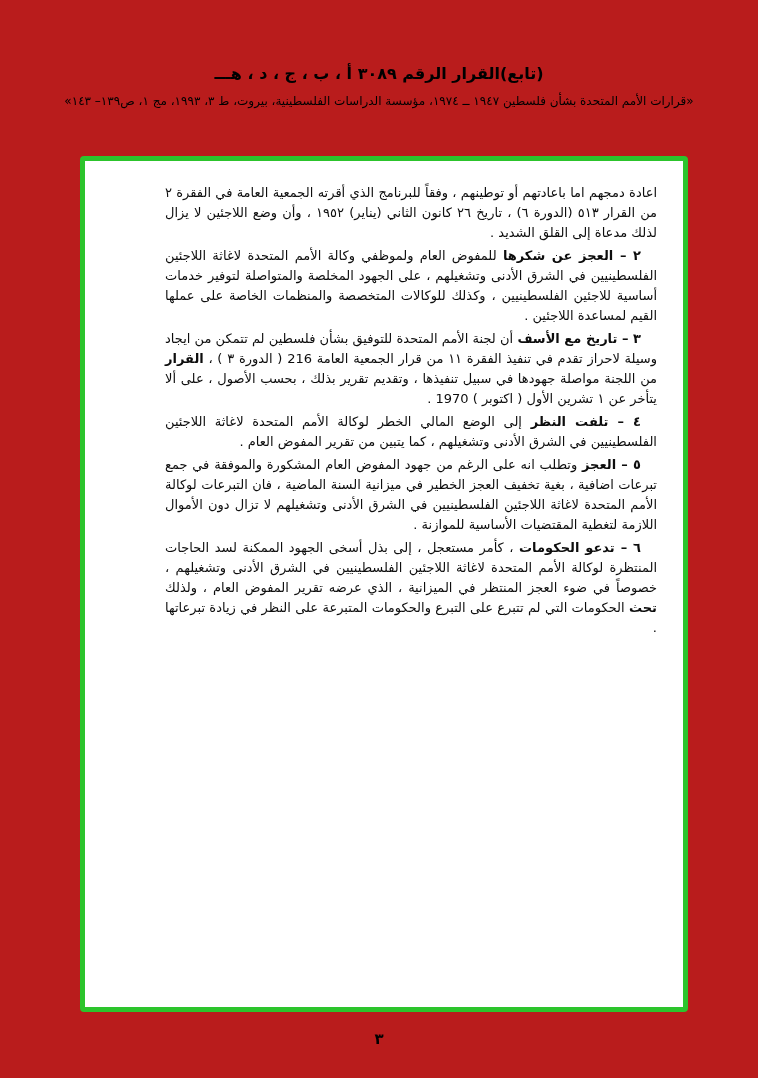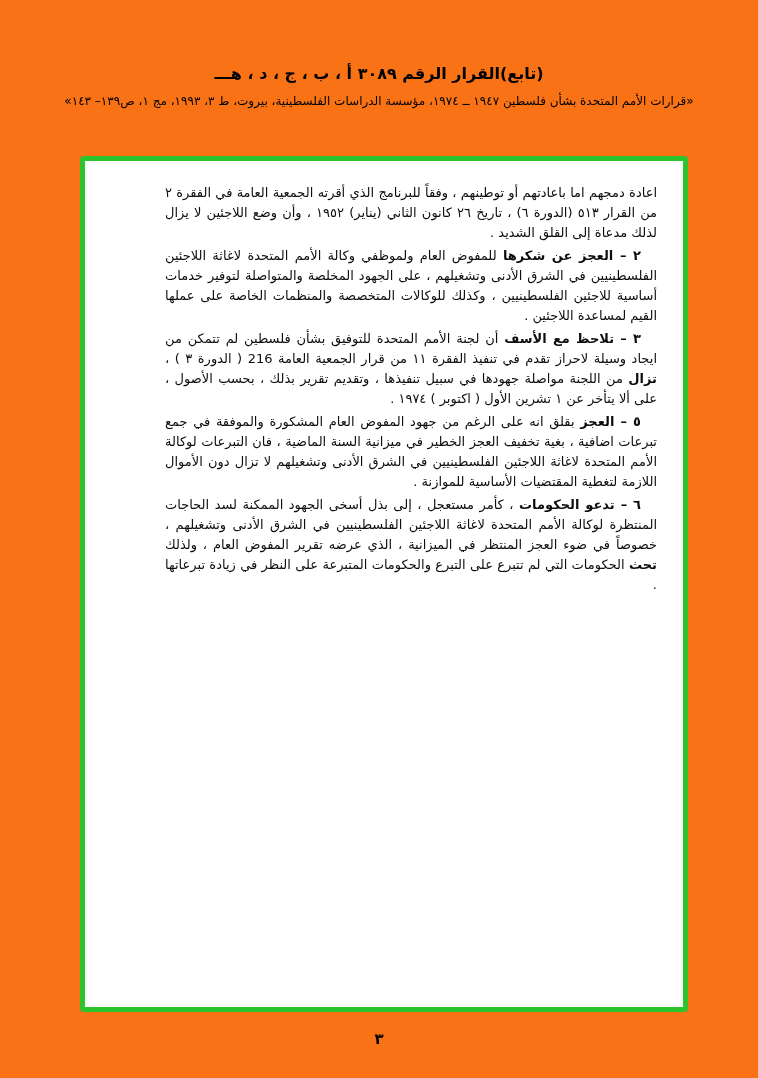--- a/index.html
+++ b/index.html
@@ -4,21 +4,21 @@
 <style>
   html, body {
     margin: 0;
     padding: 0;
     background: #ffffff;
   }
   .page {
     position: relative;
     width: 758px;
     height: 1078px;
-    background: #f97316;
+    background: #b91c1c;
     font-family: "DejaVu Sans", sans-serif;
     color: #111111;
     overflow: hidden;
   }
   .doc-header {
     position: absolute;
     top: 64px;
     left: 0;
     width: 100%;
     text-align: center;
@@ -95,26 +95,29 @@
 
       <p class="para">
         <span>اعادة دمجهم اما باعادتهم أو توطينهم ، وفقاً للبرنامج الذي أقرته الجمعية العامة في الفقرة ٢ من القرار ٥١٣ (الدورة ٦) ، تاريخ ٢٦ كانون الثاني (يناير) ١٩٥٢ ، وأن وضع اللاجئين لا يزال لذلك مدعاة إلى القلق الشديد .</span>
       </p>
 
       <p class="para indent">
         <span class="bold">٢ – </span><span class="bold">العجز عن شكرها</span><span> للمفوض العام ولموظفي وكالة الأمم المتحدة لاغاثة اللاجئين الفلسطينيين في الشرق الأدنى وتشغيلهم ، على الجهود المخلصة والمتواصلة لتوفير خدمات أساسية للاجئين الفلسطينيين ، وكذلك للوكالات المتخصصة والمنظمات الخاصة على عملها القيم لمساعدة اللاجئين .</span>
       </p>
 
       <p class="para indent">
-        <span class="bold">٣ – </span><span class="bold">تلاحظ مع الأسف</span><span> أن لجنة الأمم المتحدة للتوفيق بشأن فلسطين لم تتمكن من ايجاد وسيلة لاحراز تقدم في تنفيذ الفقرة ١١ من قرار الجمعية العامة 216 ( الدورة ٣ ) ، </span><span class="bold">تزال</span><span> من اللجنة مواصلة جهودها في سبيل تنفيذها ، وتقديم تقرير بذلك ، بحسب الأصول ، على ألا يتأخر عن ١ تشرين الأول ( اكتوبر ) ١٩٧٤ .</span>
+        <span class="bold">٣ – </span><span class="bold">تاريخ مع الأسف</span><span> أن لجنة الأمم المتحدة للتوفيق بشأن فلسطين لم تتمكن من ايجاد وسيلة لاحراز تقدم في تنفيذ الفقرة ١١ من قرار الجمعية العامة 216 ( الدورة ٣ ) ، </span><span class="bold">القرار</span><span> من اللجنة مواصلة جهودها في سبيل تنفيذها ، وتقديم تقرير بذلك ، بحسب الأصول ، على ألا يتأخر عن ١ تشرين الأول ( اكتوبر ) 1970 .</span>
       </p>
 
+      <p class="para indent">
+        <span class="bold">٤ – </span><span class="bold">تلفت النظر</span><span> إلى الوضع المالي الخطر لوكالة الأمم المتحدة لاغاثة اللاجئين الفلسطينيين في الشرق الأدنى وتشغيلهم ، كما يتبين من تقرير المفوض العام .</span>
+      </p>
 
       <p class="para indent">
-        <span class="bold">٥ – </span><span class="bold">العجز</span><span> بقلق انه على الرغم من جهود المفوض العام المشكورة والموفقة في جمع تبرعات اضافية ، بغية تخفيف العجز الخطير في ميزانية السنة الماضية ، فان التبرعات لوكالة الأمم المتحدة لاغاثة اللاجئين الفلسطينيين في الشرق الأدنى وتشغيلهم لا تزال دون الأموال اللازمة لتغطية المقتضيات الأساسية للموازنة .</span>
+        <span class="bold">٥ – </span><span class="bold">العجز</span><span> وتطلب انه على الرغم من جهود المفوض العام المشكورة والموفقة في جمع تبرعات اضافية ، بغية تخفيف العجز الخطير في ميزانية السنة الماضية ، فان التبرعات لوكالة الأمم المتحدة لاغاثة اللاجئين الفلسطينيين في الشرق الأدنى وتشغيلهم لا تزال دون الأموال اللازمة لتغطية المقتضيات الأساسية للموازنة .</span>
       </p>
 
       <p class="para indent">
         <span class="bold">٦ – </span><span class="bold">تدعو الحكومات</span><span> ، كأمر مستعجل ، إلى بذل أسخى الجهود الممكنة لسد الحاجات المنتظرة لوكالة الأمم المتحدة لاغاثة اللاجئين الفلسطينيين في الشرق الأدنى وتشغيلهم ، خصوصاً في ضوء العجز المنتظر في الميزانية ، الذي عرضه تقرير المفوض العام ، ولذلك </span><span class="bold">تحث</span><span> الحكومات التي لم تتبرع على التبرع والحكومات المتبرعة على النظر في زيادة تبرعاتها .</span>
       </p>
 
     </div>
   </div>
 
   <footer>

